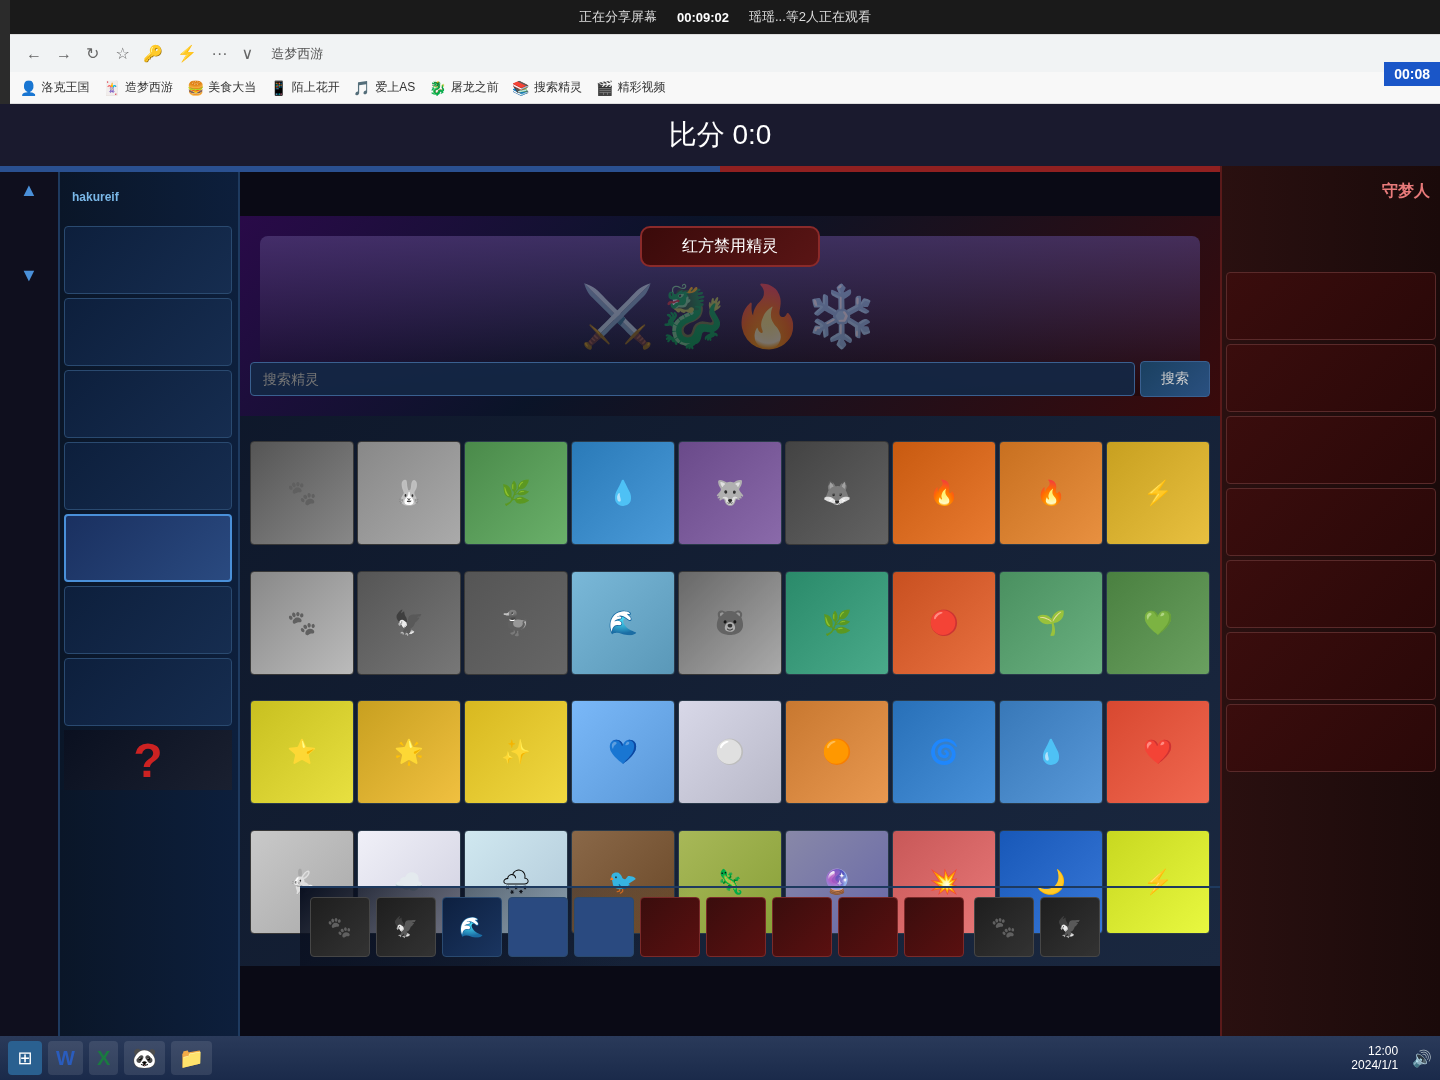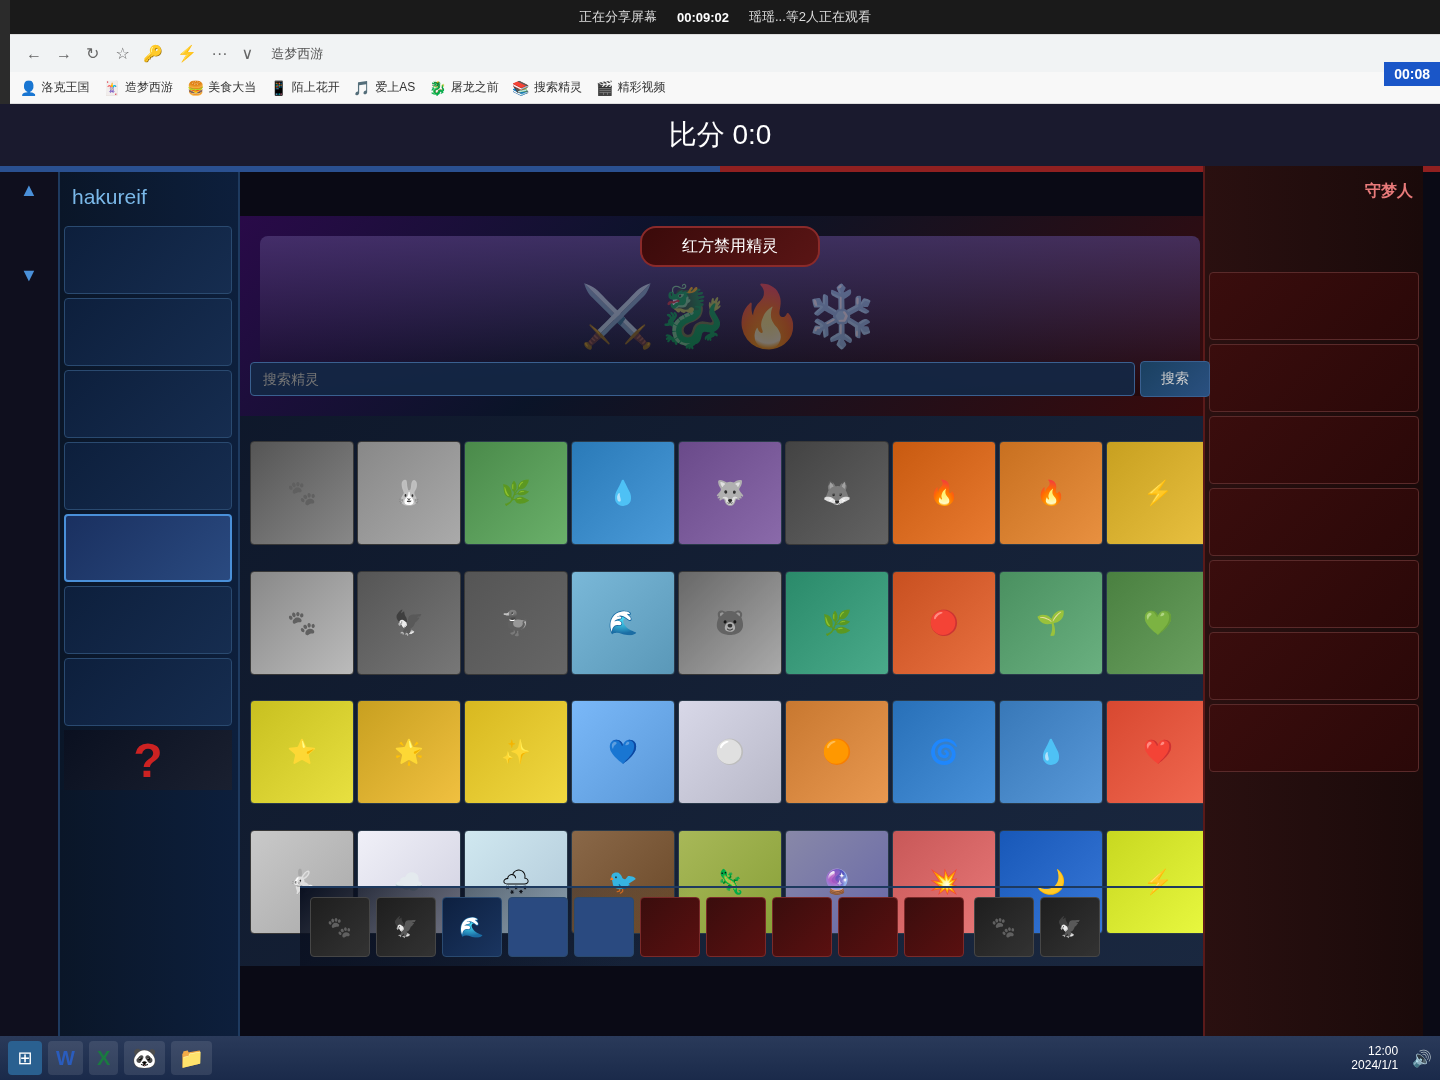--- a/index.html
+++ b/index.html
@@ -137,22 +137,22 @@
     }
     .pick-slot.empty {
       background: linear-gradient(135deg, #0d1f3c, #162d50);
     }
     .pick-slot.active {
       border: 2px solid #4a90d9;
       background: linear-gradient(135deg, #1a3060, #2a4a80);
     }
     .player-name {
       color: #7ab8e8;
-      font-size: 21px;
-      font-weight: normal;
+      font-size: 12px;
+      font-weight: bold;
     }
     .score-display {
       font-size: 48px;
       font-weight: bold;
       color: #7ab8ff;
       letter-spacing: 10px;
       font-family: monospace;
     }
     .player-name-right { color: #e87a7a; font-size: 16px; font-weight: bold; }
 
@@ -182,21 +182,21 @@
     .ban-section {
       position: absolute;
       top: 10px;
       left: 50%;
       transform: translateX(-50%);
       z-index: 10;
     }
     .ban-label {
       background: linear-gradient(135deg, #1a3050, #2a4060);
       border: 2px solid #3a6090;
-      border-radius: 16px;
+      border-radius: 10px;
       padding: 8px 40px;
       color: #fff;
       font-size: 16px;
       text-align: center;
       white-space: nowrap;
     }
     .ban-label.red {
       background: linear-gradient(135deg, #3a0a0a, #5a1515);
       border-color: #8a2a2a;
     }
@@ -318,21 +318,21 @@
     .m32 { background: linear-gradient(135deg, #a8b858, #88a038); }
     .m33 { background: linear-gradient(135deg, #8888a8, #6868a8); }
     .m34 { background: linear-gradient(135deg, #c85858, #e87878); }
     .m35 { background: linear-gradient(135deg, #1858b8, #3878d8); }
     .m36 { background: linear-gradient(135deg, #c8d820, #e8f840); }
 
     
     .right-panel {
       position: absolute;
       top: 0;
-      right: 17px;
+      right: 0;
       width: 220px;
       height: 100%;
       background: linear-gradient(to left, #1a0a0a, #2a1010);
       border-left: 2px solid #5a1a1a;
     }
     .right-picks {
       display: flex;
       flex-direction: column;
       gap: 4px;
       padding: 56px 4px 6px;

